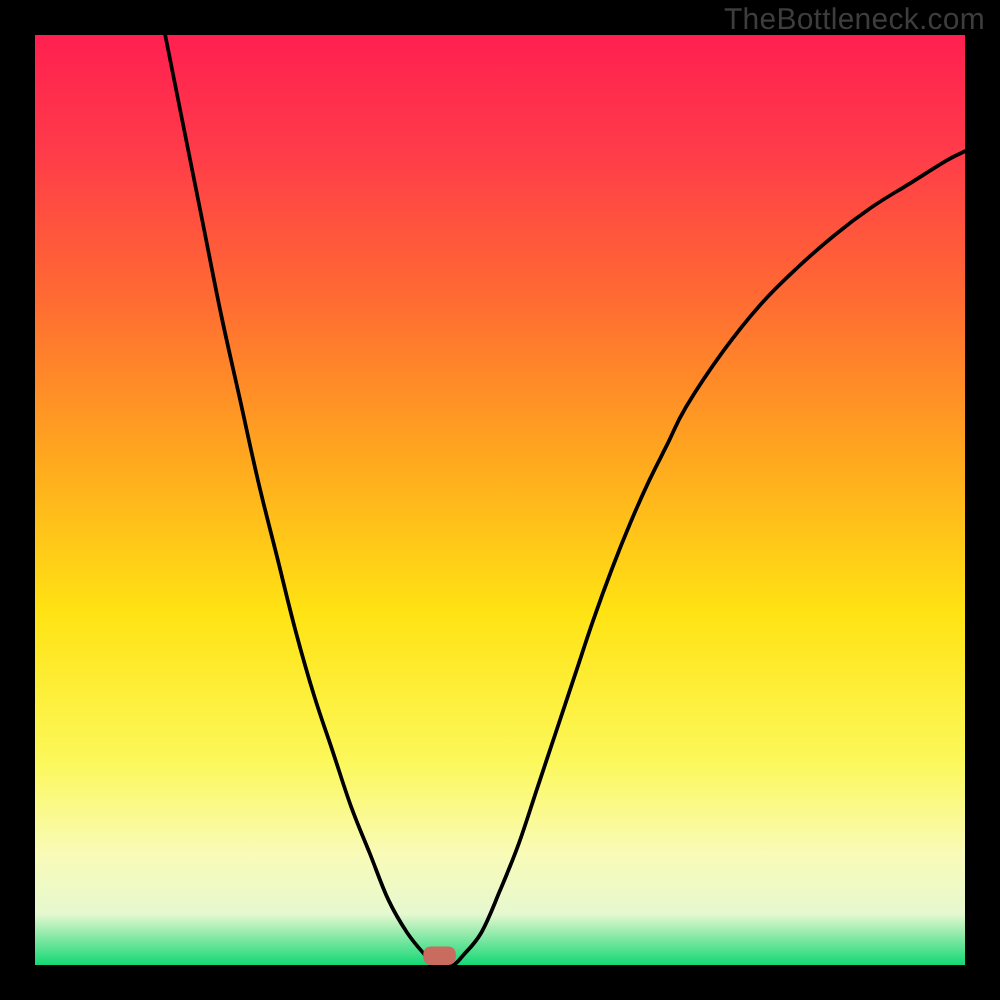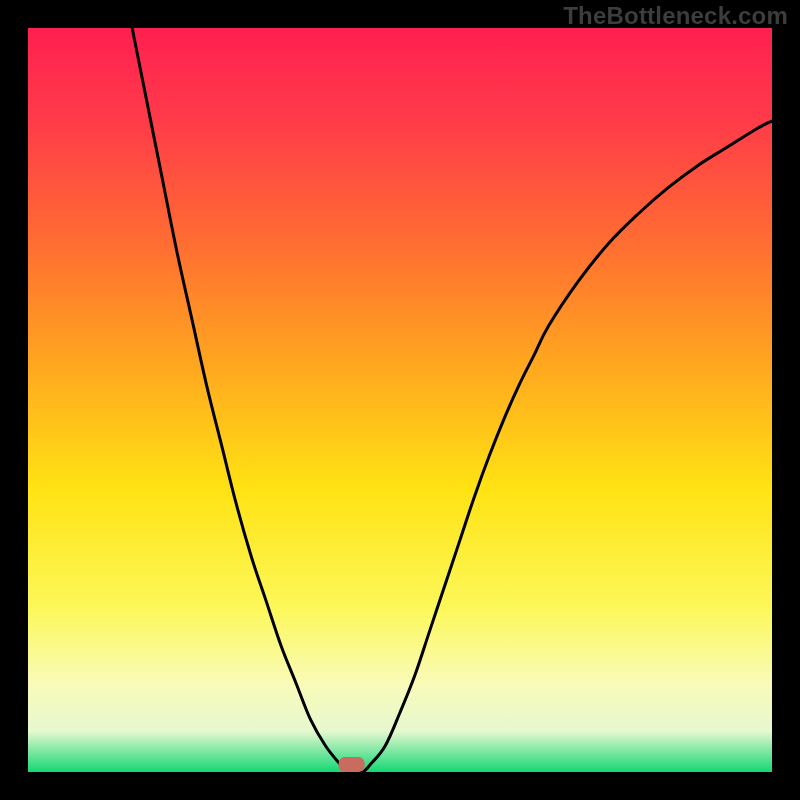--- a/index.html
+++ b/index.html
@@ -18,21 +18,21 @@
     width: 800px;
     height: 800px;
     background: #000;
   }
   .watermark {
     position: absolute;
     top: 2px;
     right: 12px;
     color: #3d3d3d;
     font-size: 24px;
-    font-weight: 700;
+    font-weight: 400;
     letter-spacing: 0.2px;
     z-index: 50;
     user-select: none;
     pointer-events: none;
   }
   .plot-wrap {
     position: absolute;
     left: 28px;
     top: 28px;
     width: 744px;

